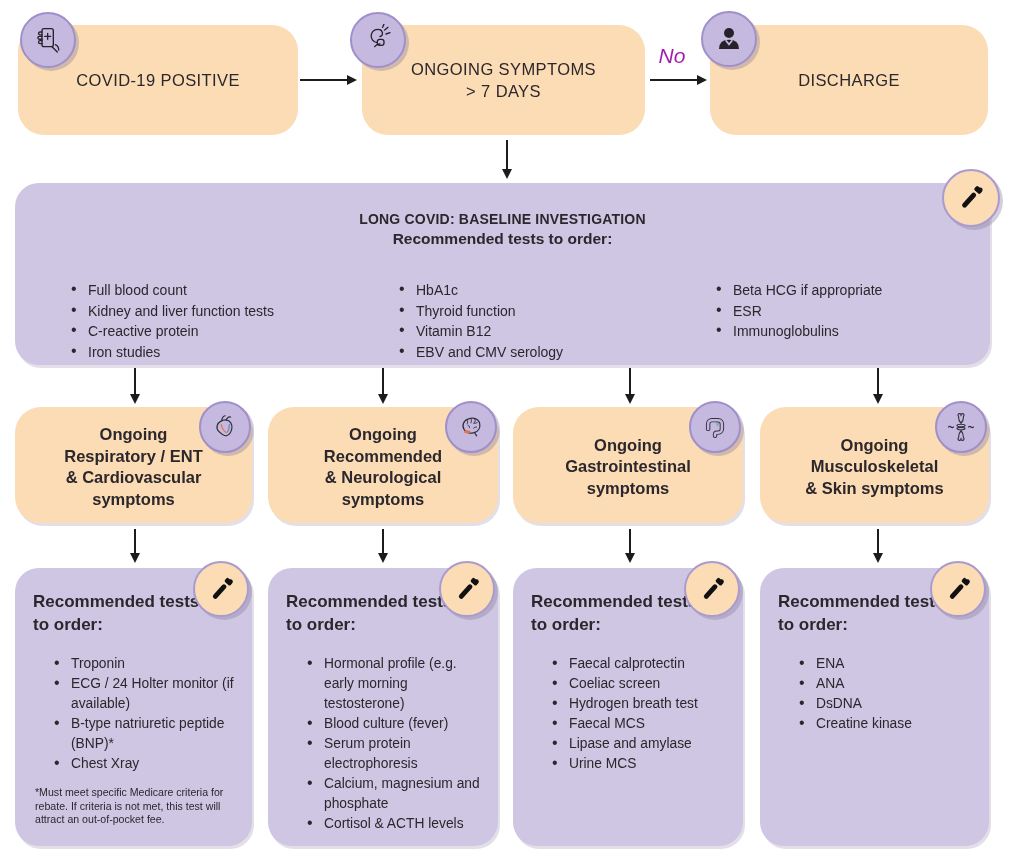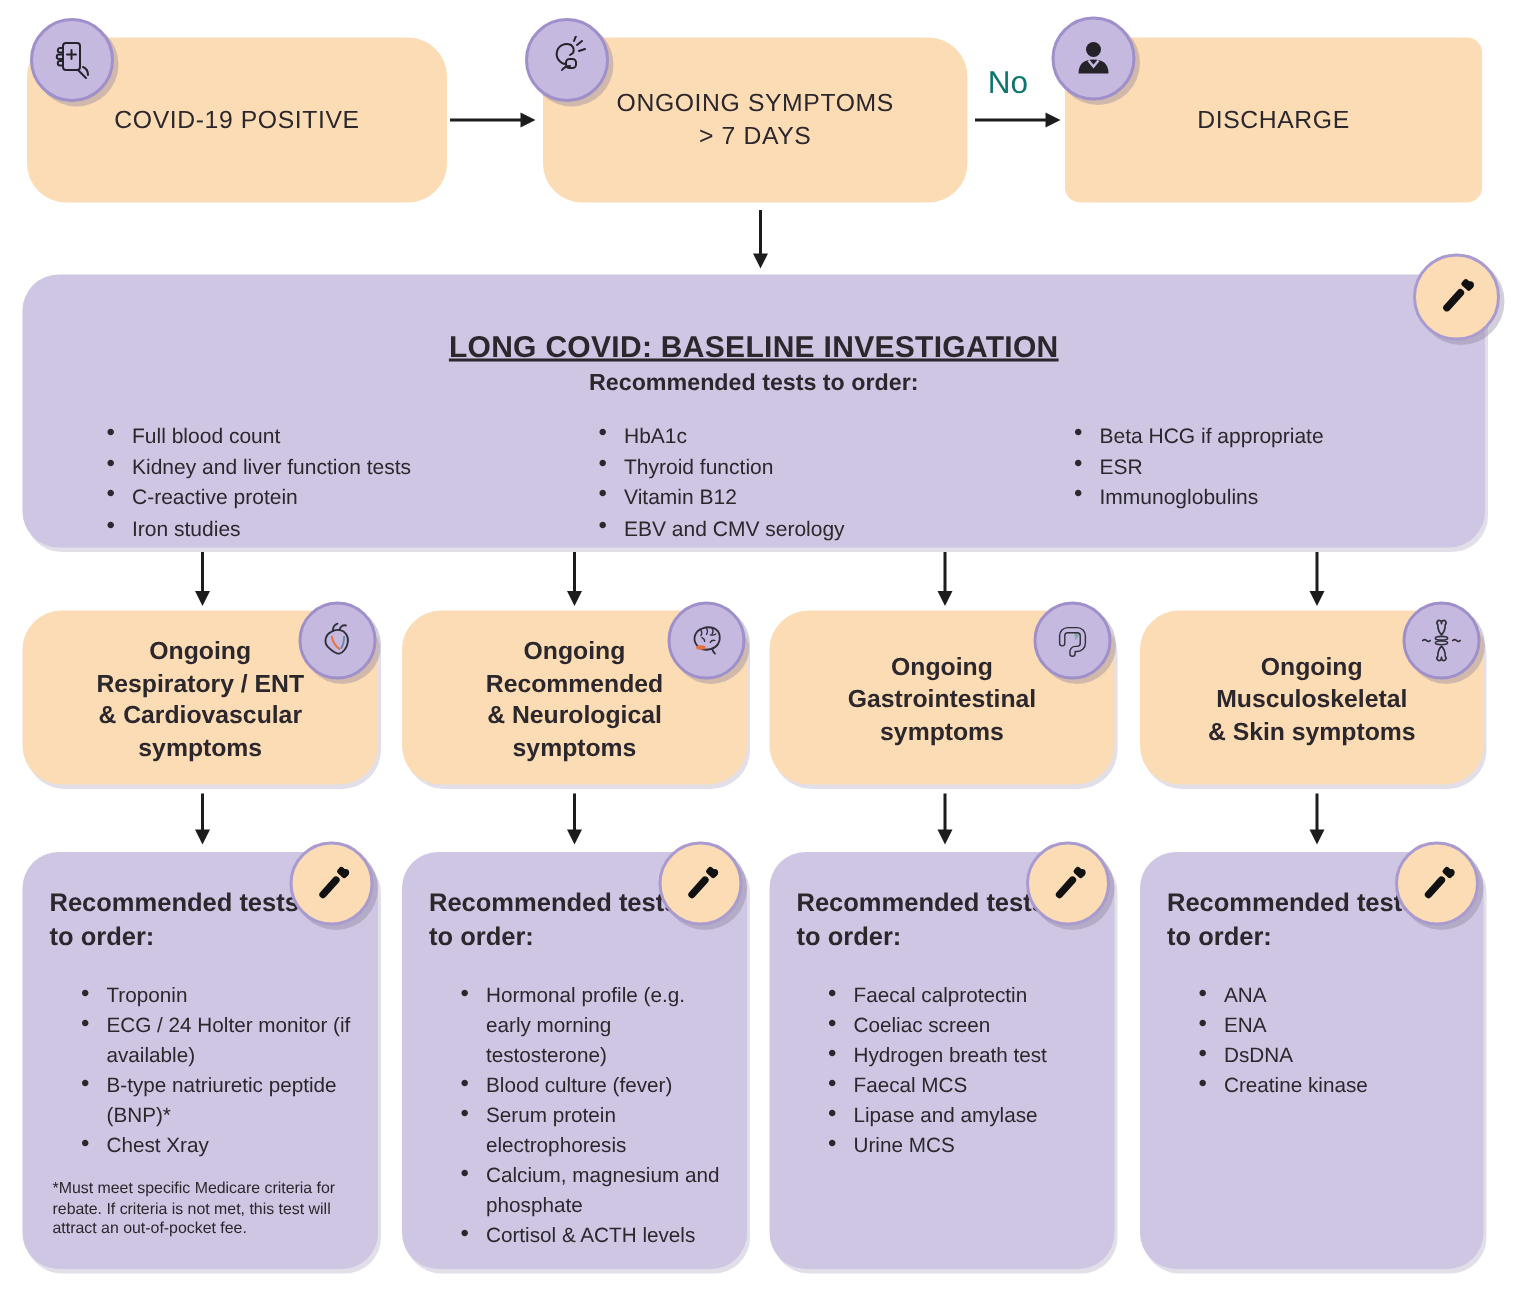--- a/index.html
+++ b/index.html
@@ -22,23 +22,23 @@
   .c56{width:52px;height:52px;}
   .c52{width:48px;height:48px;}
   .c58{width:54px;height:54px;}
   
   .varrow{position:absolute;width:2px;background:#1c1c1c;}
   .varrow::after{content:"";position:absolute;left:-4.5px;bottom:-9px;
     border-left:5.5px solid transparent;border-right:5.5px solid transparent;border-top:10px solid #1c1c1c;}
   .harrow{position:absolute;height:2px;background:#1c1c1c;}
   .harrow::after{content:"";position:absolute;top:-4.5px;right:-9px;
     border-top:5.5px solid transparent;border-bottom:5.5px solid transparent;border-left:10px solid #1c1c1c;}
-  .no-label{position:absolute;font-size:21px;color:#0f766e;text-align:center;}
-  
-  .bl-title{margin-top:38px;text-align:center;font-weight:bold;font-size:20px;letter-spacing:.2px;text-decoration:underline;}
+  .no-label{position:absolute;font-size:21px;color:#a21caf;text-align:center;font-style:italic;}
+  
+  .bl-title{margin-top:28px;text-align:center;font-weight:bold;font-size:14px;letter-spacing:.2px;}
   .bl-sub{margin-top:3px;text-align:center;font-weight:bold;font-size:15.5px;}
   .bl-col{position:absolute;top:82px;margin:15px;padding:0;list-style:none;font-size:14px;line-height:20.5px;}
   .bl-col li,.tlist li{position:relative;padding-left:18px;}
   .bl-col li::before,.tlist li::before{content:"\2022";position:absolute;left:1px;top:-1px;font-size:16px;}
   
   .symbox{display:flex;align-items:center;justify-content:center;text-align:center;}
   .sym-label{font-weight:bold;font-size:16.5px;line-height:21.5px;padding-top:4px;}
   
   .tbox{padding:22px 14px 0 18px;box-sizing:border-box;}
   .t-title{margin:0;font-weight:bold;font-size:17px;line-height:23px;width:170px;}
@@ -79,21 +79,21 @@
         <rect x="23" y="23" width="10" height="9" rx="3.5"></rect>
         <path d="M19 34 q3 -4 8 -4"></path>
         <path d="M34 9 l5 -4 M36 15 l6 -2 M31 5 l2 -5"></path>
       </svg>
     </div>
   </div>
 
   <div class="no-label" style="left:648px;top:44px;width:48px;">No</div>
   <div class="harrow" style="left:650px;top:79px;width:48px;"></div>
 
-  <div class="pbox topbox" style="left:710px;top:25px;width:278px;height:110px;border-radius:10px;">
+  <div class="pbox topbox" style="left:710px;top:25px;width:278px;height:110px;">
     <div class="toplabel">DISCHARGE</div>
     <div class="icircle purple c56" style="left:-9px;top:-14px;">
       <svg width="32" height="32" viewBox="0 0 48 48">
         <circle cx="24" cy="15" r="7.5" fill="#26222a"></circle>
         <path d="M9 39 q0 -14 15 -14 q15 0 15 14 z" fill="#26222a"></path>
         <path d="M19 26 l5 6 l5 -6" stroke="#c6b9e0" stroke-width="2.5" fill="none"></path>
       </svg>
     </div>
   </div>
 
@@ -267,22 +267,22 @@
           <rect x="20.5" y="15" width="7" height="26" rx="3.5" fill="#111"></rect>
         </g>
         <circle cx="37" cy="12.5" r="3.4" fill="#111"></circle>
       </svg>
     </div>
   </div>
 
   <div class="lbox tbox" style="left:760px;top:568px;width:229px;height:278px;">
     <p class="t-title">Recommended tests to order:</p>
     <ul class="tlist">
+      <li>ENA</li>
       <li>ANA</li>
-      <li>ENA</li>
       <li>DsDNA</li>
       <li>Creatine kinase</li>
     </ul>
     <div class="icircle peach c56" style="right:3px;top:-7px;">
       <svg width="33" height="33" viewBox="0 0 48 48">
         <g transform="rotate(42 24 24)">
           <rect x="18.5" y="5" width="11" height="7.5" rx="2.5" fill="#111"></rect>
           <rect x="20.5" y="15" width="7" height="26" rx="3.5" fill="#111"></rect>
         </g>
         <circle cx="37" cy="12.5" r="3.4" fill="#111"></circle>

